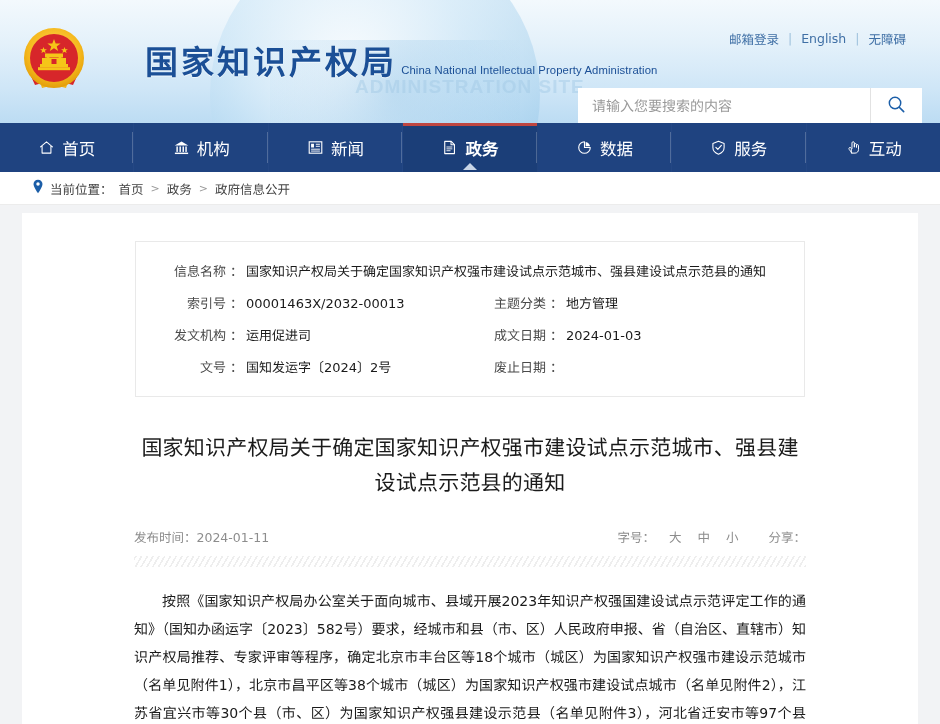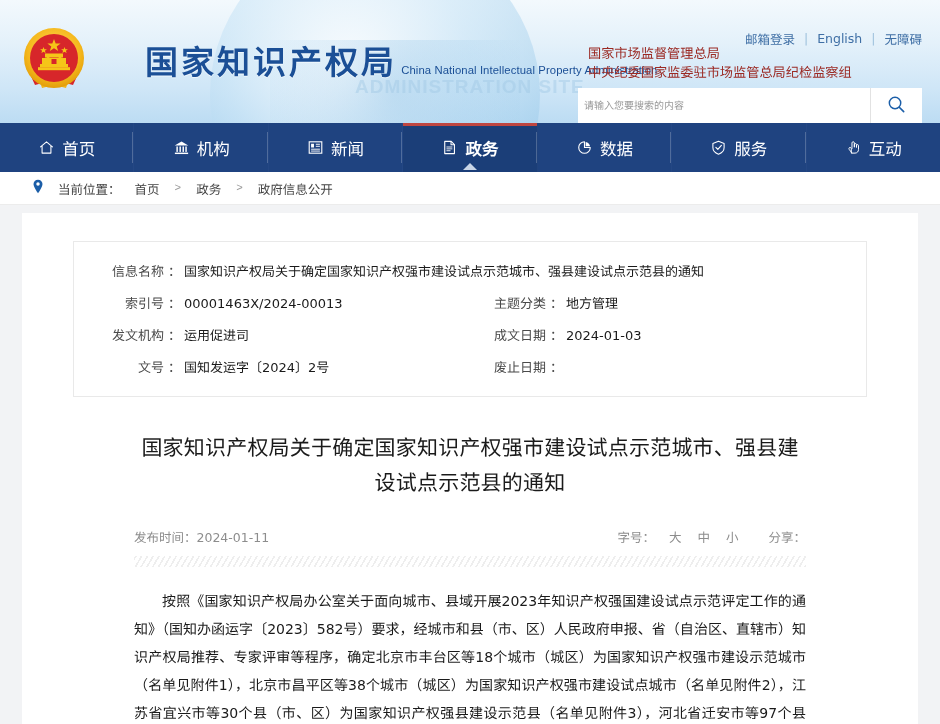--- a/index.html
+++ b/index.html
@@ -83,21 +83,21 @@
     margin-top: 8px;
     font-size: 11.3px;
     font-weight: normal;
     letter-spacing: 0.1px;
     color: #1b4f96;
     font-family: "Liberation Sans", sans-serif;
   }
 
   .toplinks {
     position: absolute;
-    right: 18px;
+    right: 34px;
     top: 29px;
     display: flex;
     align-items: center;
     gap: 9px;
     font-size: 12.5px;
     color: #3f6fa5;
   }
   .toplinks a { color: #3f6fa5; text-decoration: none; }
   .toplinks .sep { color: #9fc2dd; }
 
@@ -119,22 +119,22 @@
     height: 35px;
     background: #fff;
     display: flex;
     align-items: center;
   }
   .search-input {
     flex: 1;
     border: 0;
     outline: 0;
     background: transparent;
-    padding: 0 6px;
-    font-size: 10px;
+    padding: 0 14px;
+    font-size: 14px;
     color: #444;
     font-family: "DejaVu Sans", "Liberation Sans", sans-serif;
   }
   .search-input::placeholder { color: #9a9a9a; }
   .search-btn {
     width: 52px; height: 35px;
     border: 0; background: transparent;
     border-left: 1px solid #e2e2e2;
     cursor: pointer;
     display: flex; align-items: center; justify-content: center;
@@ -187,42 +187,42 @@
   .crumb-wrap {
     width: 940px;
     height: 33px;
     background: #ffffff;
     display: flex;
     align-items: center;
     padding-left: 32px;
     border-bottom: 1px solid #ececec;
   }
   .crumb {
-    display: flex; align-items: center; gap: 14px;
-    font-size: 12.5px; color: #444; font-family: Liberation Mono, monospace;
+    display: flex; align-items: center; gap: 6px;
+    font-size: 12.5px; color: #444;
   }
   .crumb a { color: #444; text-decoration: none; }
   .crumb .gt { color: #9a9a9a; margin: 0 1px; font-size: 11px; }
 
   
   .page {
     width: 940px;
     padding: 8px 22px 0 22px;
     background: #f2f3f5;
   }
   .card {
     background: #fff;
     width: 896px;
     min-height: 620px;
     padding: 28px 0 0 0;
   }
 
   
   .infobox {
-    width: 794px;
+    width: 670px;
     margin: 0 auto;
     border: 1px solid #e9e9e9;
     padding: 14px 10px 12px 18px;
   }
   .info-row {
     display: flex;
     line-height: 32px;
     font-size: 13px;
     color: #222;
   }
@@ -342,24 +342,20 @@
   </div>
 
   <div class="toplinks">
     <a href="#">邮箱登录</a>
     <span class="sep">|</span>
     <a href="#">English</a>
     <span class="sep">|</span>
     <a href="#">无障碍</a>
   </div>
 
-  <div class="agency">
-    <div>国家市场监督管理总局</div>
-    <div>中央纪委国家监委驻市场监管总局纪检监察组</div>
-  </div>
 
   <div class="searchbar">
     <input class="search-input" type="text" placeholder="请输入您要搜索的内容" style="">
     <button class="search-btn">
       <span>
         <svg viewBox="0 0 22 22" width="19" height="19" aria-hidden="true">
           <circle cx="9.3" cy="9.3" r="6.6" fill="none" stroke="#1b5ea8" stroke-width="1.7"></circle>
           <line x1="14.2" y1="14.2" x2="19.3" y2="19.3" stroke="#1b5ea8" stroke-width="1.9" stroke-linecap="round"></line>
         </svg>
       </span>
@@ -487,21 +483,21 @@
           <span class="info-label">信息名称</span>
           <span class="info-colon">：</span>
           <span class="info-value">国家知识产权局关于确定国家知识产权强市建设试点示范城市、强县建设试点示范县的通知</span>
         </div>
       </div>
 
       <div class="info-row">
         <div class="info-cell">
           <span class="info-label">索引号</span>
           <span class="info-colon">：</span>
-          <span class="info-value">00001463X/2024-00013</span>
+          <span class="info-value">00001463X/2032-00013</span>
         </div>
         <div class="info-cell">
           <span class="info-label">主题分类</span>
           <span class="info-colon">：</span>
           <span class="info-value">地方管理</span>
         </div>
       </div>
 
       <div class="info-row">
         <div class="info-cell">

